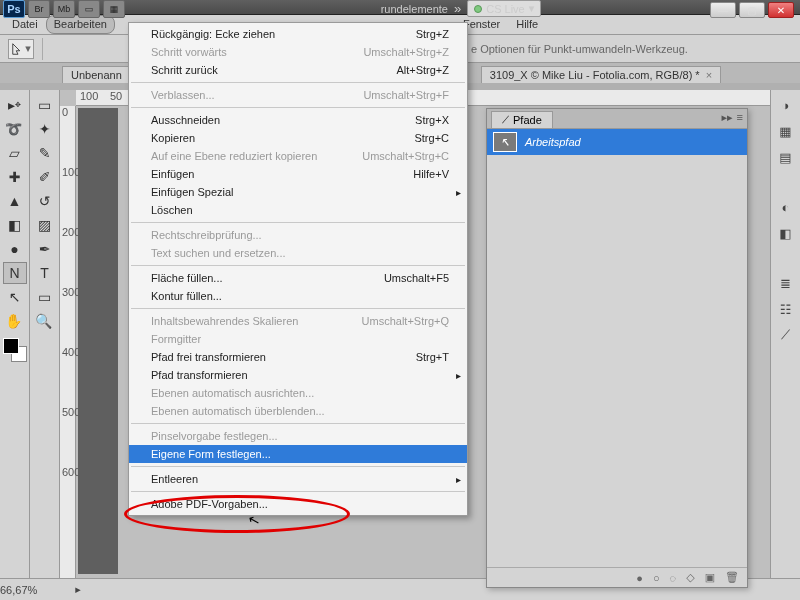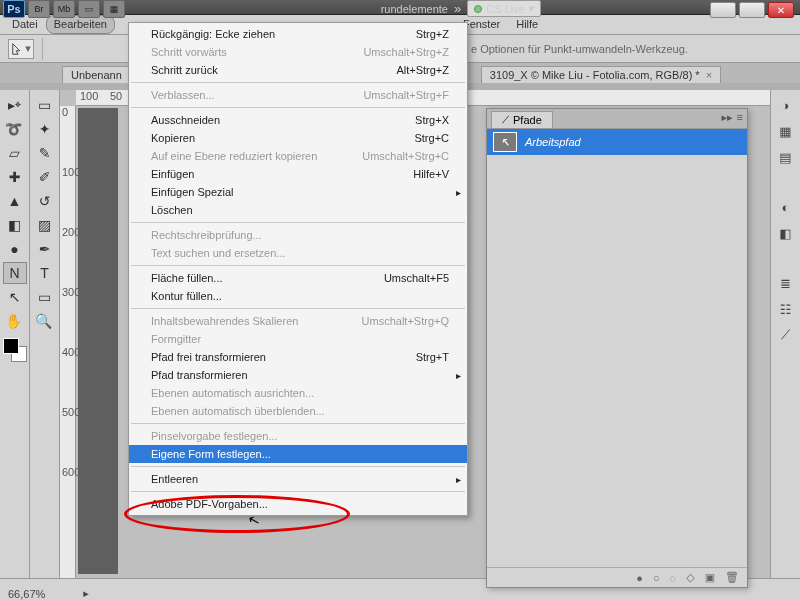--- a/index.html
+++ b/index.html
@@ -50,21 +50,21 @@
   .ruler-h span { display: inline-block; width: 30px; }
   .ruler-v { position: absolute; top: 16px; left: 0; bottom: 0; width: 16px; background: #eaeaea; border-right: 1px solid #999; font-size: 8px; color: #555; writing-mode: horizontal-tb; }
   .ruler-v div { height: 30px; padding-left: 2px; }
   .canvas { position: absolute; top: 18px; left: 18px; width: 40px; bottom: 4px; background: #5f5f5f; }
 
   .right-col { width: 30px; background: #d4d4d4; border-left: 1px solid #999; display: flex; flex-direction: column; align-items: center; padding: 4px 0; gap: 4px; }
   .rico { width: 22px; height: 22px; border: 1px solid transparent; display: flex; align-items: center; justify-content: center; font-size: 13px; color: #444; }
   .rgap { height: 20px; }
 
   
-  .statusbar { position: absolute; bottom: 0; left: 0; right: 0; height: 22px; background: #d4d4d4; border-top: 1px solid #999; display: flex; align-items: flex-end; padding: 0 8px; font-size: 10px; color: #444; gap: 32px; }
+  .statusbar { position: absolute; bottom: 0; left: 0; right: 0; height: 22px; background: #d4d4d4; border-top: 1px solid #999; display: flex; align-items: center; padding: 0 0; font-size: 10px; color: #444; gap: 32px; }
 
   
   .dropdown { position: absolute; top: 22px; left: 128px; width: 340px; background: #f4f4f4; border: 1px solid #9a9a9a; box-shadow: 3px 3px 6px rgba(0,0,0,0.3); z-index: 50; padding: 2px 0; }
   .dditem { display: flex; justify-content: space-between; padding: 3px 18px 3px 22px; color: #222; position: relative; align-items: center; }
   .dditem.disabled { color: #9a9a9a; text-align: right; }
   .dditem.highlight { background: #2f7bd9; color: #fff; }
   .ddsep { height: 1px; background: #c8c8c8; margin: 3px 2px; }
   .dditem .arrow { position: absolute; right: 6px; font-size: 10px; }
 
   

